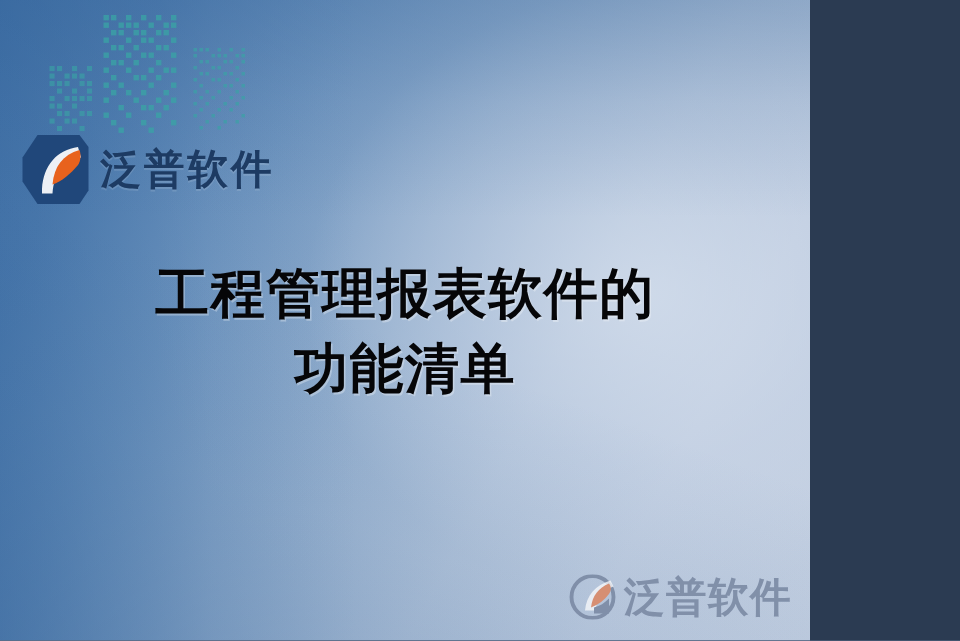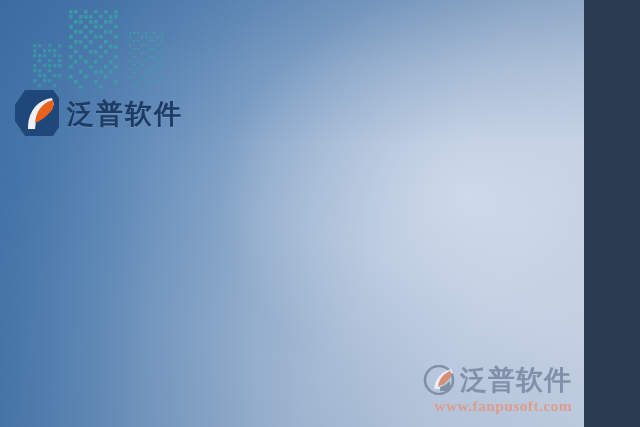--- a/index.html
+++ b/index.html
@@ -3,21 +3,21 @@
 <meta charset="utf-8">
 <style>
   html, body {
     margin: 0;
     padding: 0;
     background: #2b3b52;
   }
 
   #stage {
     position: relative;
-    width: 584px;
+    width: 540px;
     height: 427px;
     overflow: hidden;
     font-family: "Liberation Sans", "DejaVu Sans", sans-serif;
     background: #8ea6c6;
   }
 
   
   .bg-base {
     position: absolute;
     inset: 0;
@@ -345,27 +345,30 @@
       <path d="M18 9 L41 9 L41 17 C30 17 22 24 21 34 L18 34 Z" fill="#f2f5fa" opacity="0.0"></path>
       <path d="M40 10 C26 12 17 22 16 38 L16 41 L23 41 C24 27 31 19 42 17 Z" fill="#ffffff" opacity="0.92"></path>
       <path d="M41 12 C30 15 24 23 23 35 C29 33 35 28 40 22 C42 19 42 15 41 12 Z" fill="#e8621d"></path>
       <path d="M26 34 C31 33 36 30 40 26 L40 40 L26 40 Z" fill="#20477a"></path>
     </svg>
     <div class="brand-words">
       <span class="brand-cn">泛普软件</span>
     </div>
   </div>
 
+  <div class="headline">
+    <span class="ln">工程管理报表软件的</span>
+    <span class="ln">功能清单</span>
+  </div>
 
   <div class="watermark">
     <div class="wm-row">
       <svg class="wm-mark" viewBox="0 0 34 30" aria-hidden="true">
         <path d="M17 1 A14 14 0 1 0 17 29 A14 14 0 1 0 17 1 Z" fill="none" stroke="#7d8ca6" stroke-width="2.6"></path>
         <path d="M29 4 C19 7 13 14 12 24 L19 24 C20 16 24 10 31 8 Z" fill="#ffffff" opacity="0.75"></path>
         <path d="M28 6 C21 9 17 14 16 22 C21 20 25 17 28 13 C29.6 11 29.6 8 28 6 Z" fill="#d98b6c"></path>
         <path d="M18 22 C22 21 25 19 28 16 L28 26 L18 26 Z" fill="#7d8ca6"></path>
       </svg>
       <span class="wm-cn">泛普软件</span>
     </div>
-    <div class="wm-url">www.fanpusoft.com</div>
   </div>
 
 </div>
 
 </body></html>

